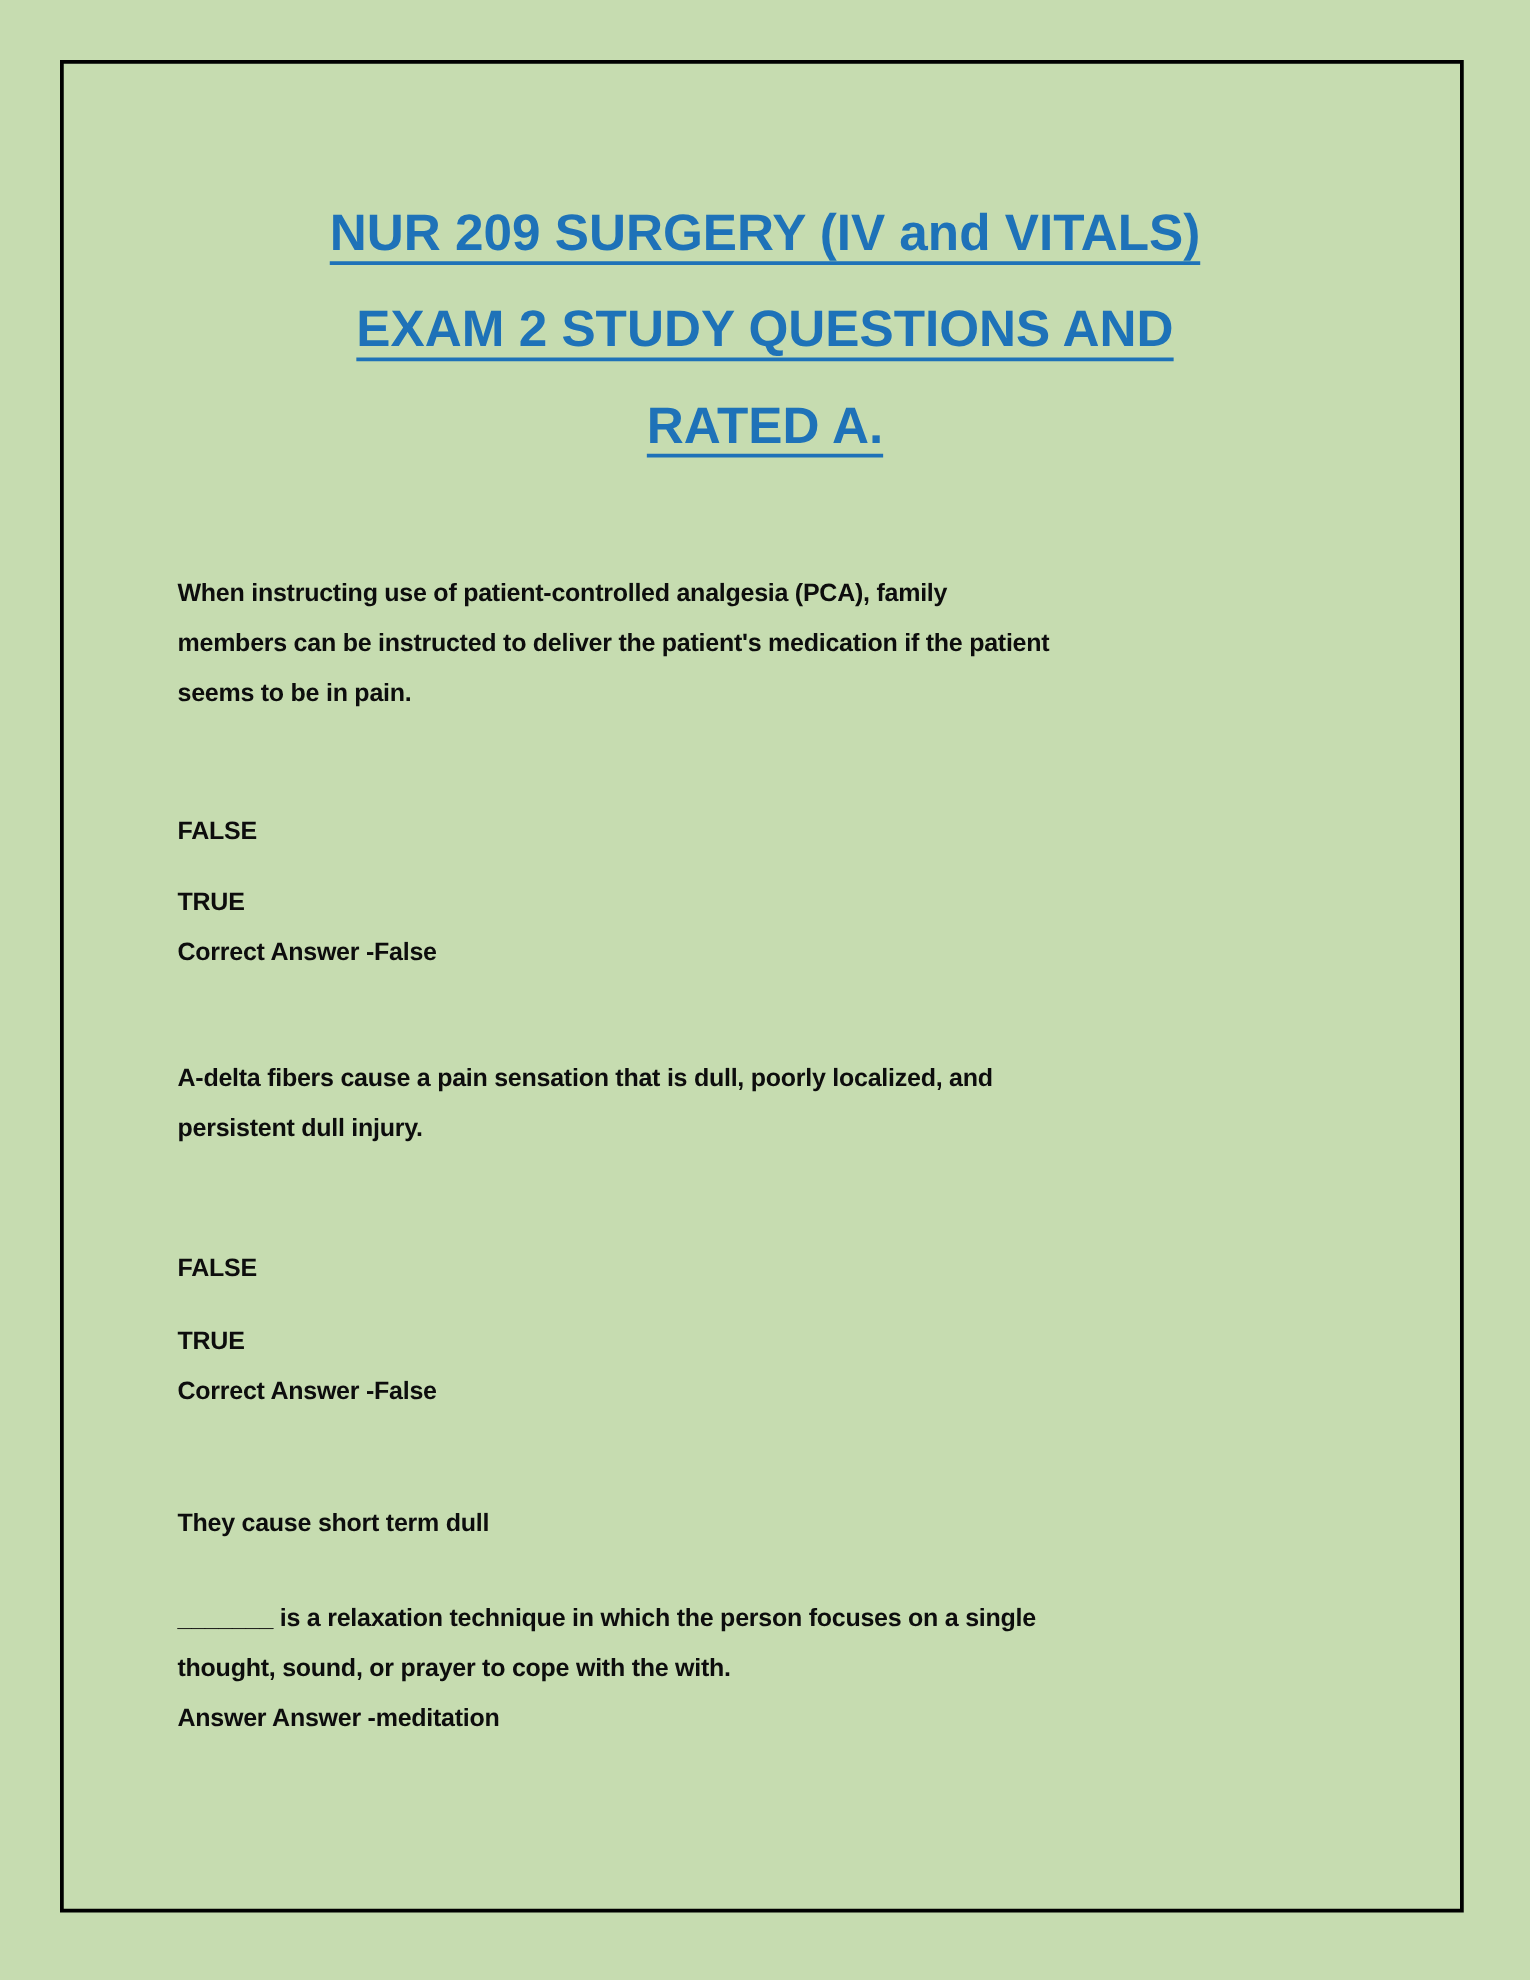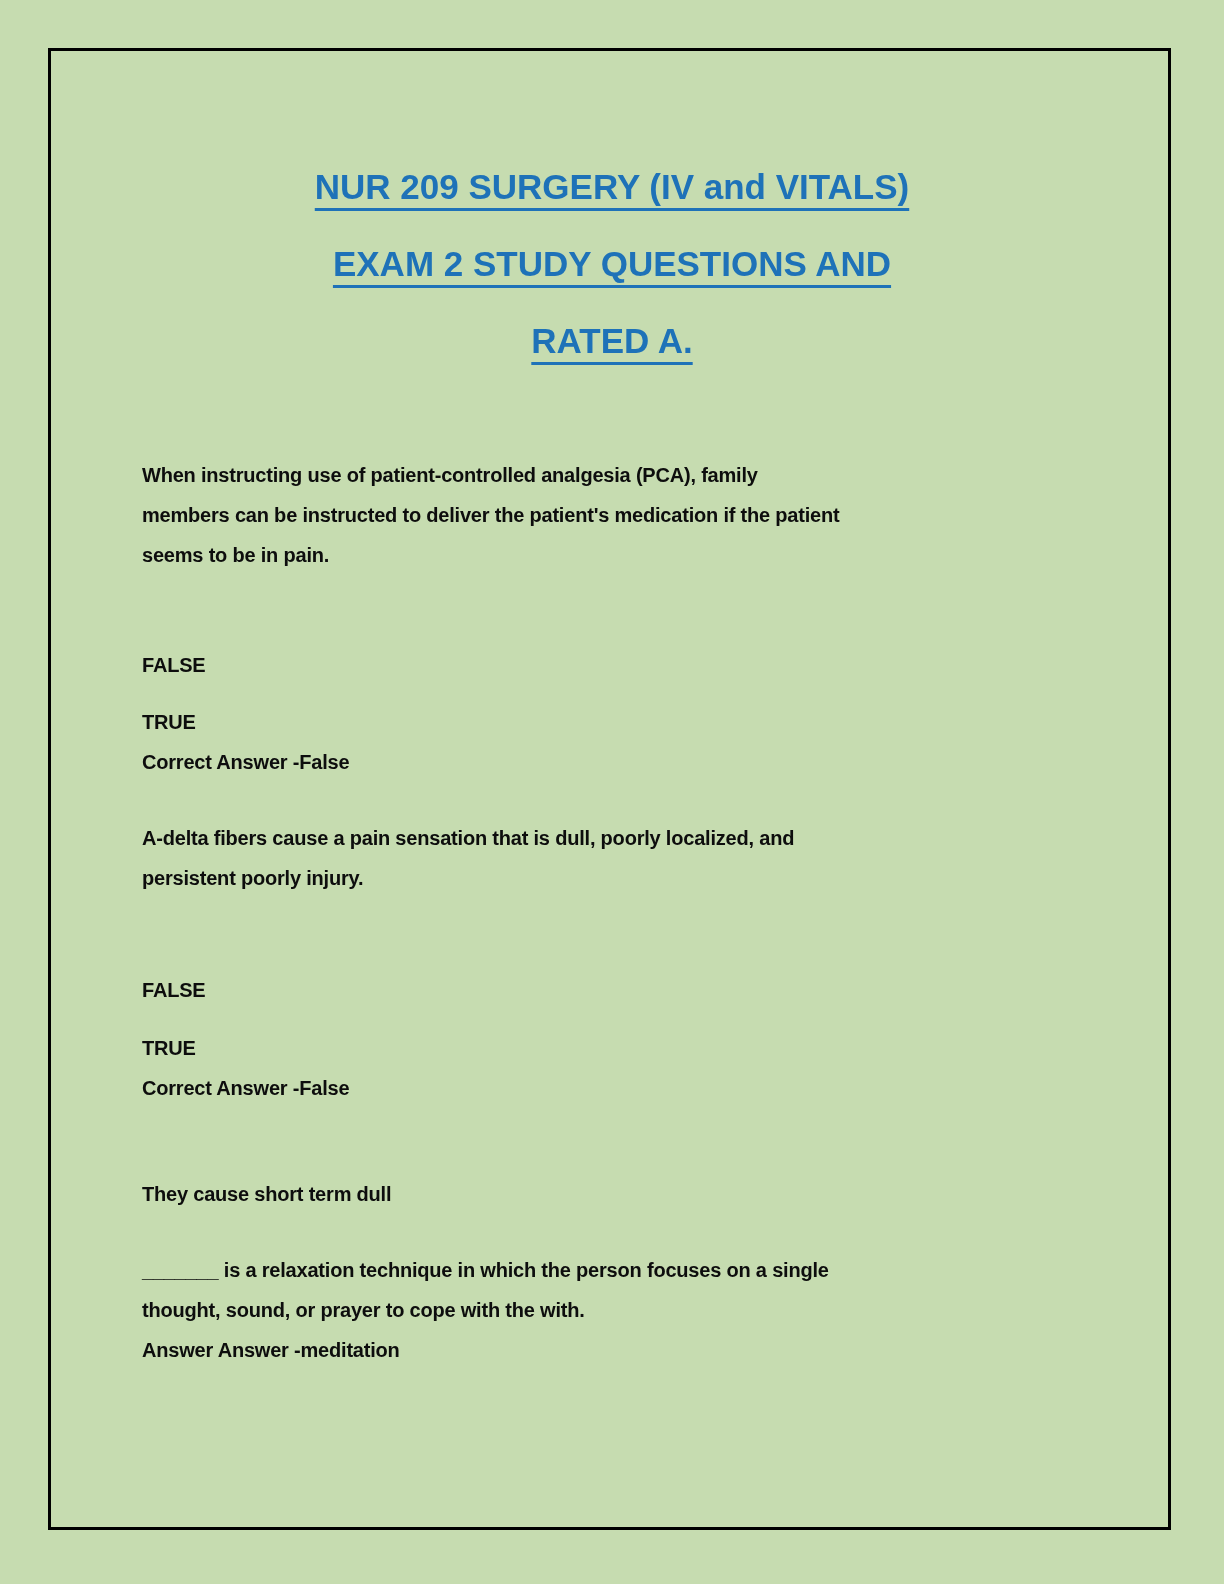--- a/index.html
+++ b/index.html
@@ -25,21 +25,21 @@
     box-sizing: border-box;
     pointer-events: none;
   }
   .doc-title {
     position: absolute;
     left: 55px;
     right: 55px;
     top: 148px;
     text-align: center;
     color: #1e72b8;
-    font-size: 35px;
+    font-size: 41px;
     font-weight: bold;
     line-height: 77px;
   }
   .doc-title .title-line {
     text-decoration: underline;
     text-decoration-thickness: 3px;
     text-underline-offset: 9px;
     white-space: nowrap;
   }
   .qa-flow {
@@ -52,21 +52,21 @@
     font-weight: bold;
     line-height: 40px;
     letter-spacing: -0.2px;
   }
   .line {
     white-space: nowrap;
   }
   .opt-false-1 { margin-top: 70px; }
   .opt-true-1  { margin-top: 17px; }
   .answer-1    { margin-top: 0; }
-  .question-2  { margin-top: 36px; }
+  .question-2  { margin-top: 61px; }
   .opt-false-2 { margin-top: 72px; }
   .opt-true-2  { margin-top: 18px; }
   .answer-2    { margin-top: 0; }
   .note-1      { margin-top: 66px; }
   .question-3  { margin-top: 36px; }
   .answer-3    { margin-top: 0; }
 </style>
 </head>
 <body>
 
@@ -86,21 +86,21 @@
       <div class="line">When instructing use of patient-controlled analgesia (PCA), family</div>
       <div class="line">members can be instructed to deliver the patient's medication if the patient</div>
       <div class="line">seems to be in pain.</div>
     </div>
     <div class="line opt-false-1">FALSE</div>
     <div class="line opt-true-1">TRUE</div>
     <div class="line answer-1">Correct Answer -False</div>
 
     <div class="question question-2">
       <div class="line">A-delta fibers cause a pain sensation that is dull, poorly localized, and</div>
-      <div class="line">persistent poorly injury.</div>
+      <div class="line">persistent dull injury.</div>
     </div>
     <div class="line opt-false-2">FALSE</div>
     <div class="line opt-true-2">TRUE</div>
     <div class="line answer-2">Correct Answer -False</div>
 
     <div class="line note-1">They cause short term dull</div>
 
     <div class="question question-3">
       <div class="line">_______ is a relaxation technique in which the person focuses on a single</div>
       <div class="line">thought, sound, or prayer to cope with the with.</div>

